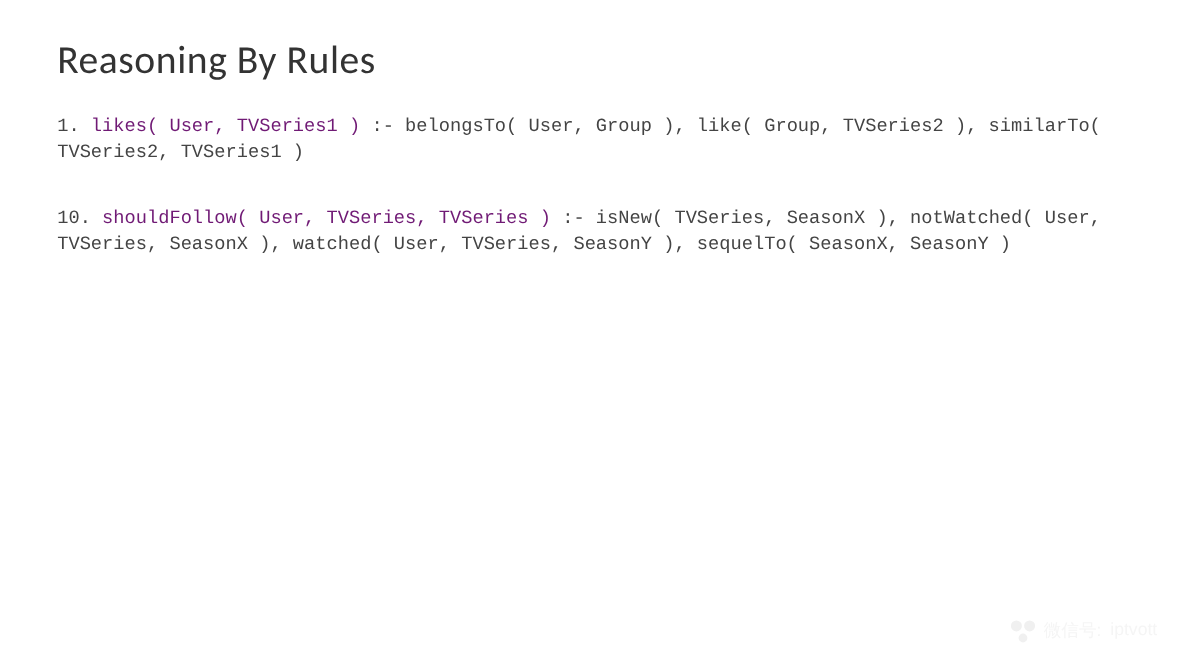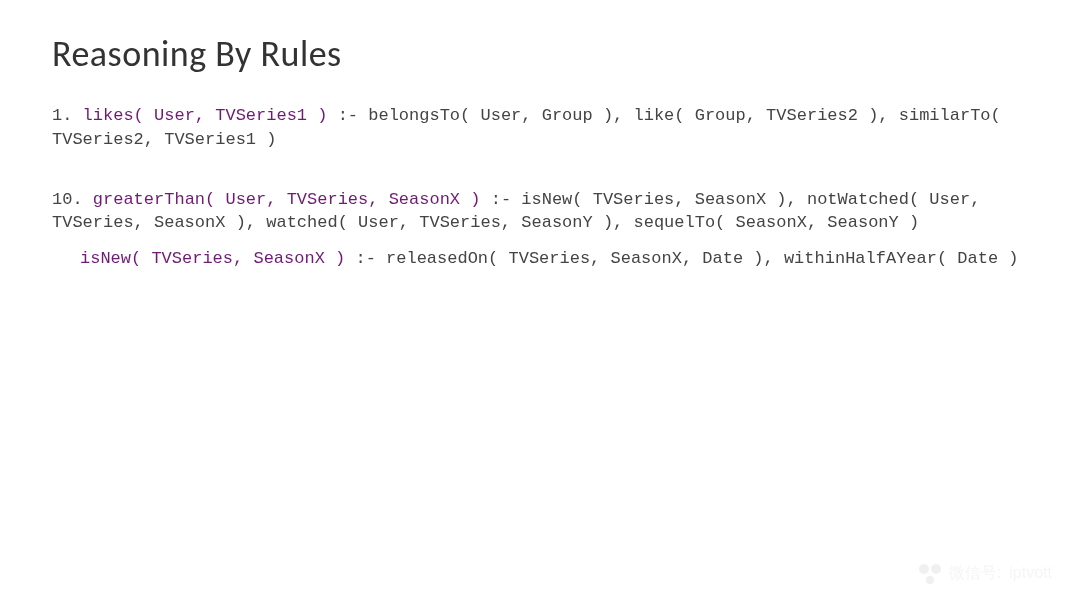--- a/index.html
+++ b/index.html
@@ -87,22 +87,21 @@
   <div class="rules">
 
     <div class="rule-block">
       <span class="rule-line"><span>1.</span> <span class="hl">likes( User, TVSeries1 )</span><span> :- belongsTo( User, Group ), like( Group, TVSeries2 ), similarTo( TVSeries2, TVSeries1 )</span></span>
     </div>
 
     <div class="rule-block">
     </div>
 
     <div class="rule-block">
-      <span class="rule-line"><span>10.</span> <span class="hl">greaterThan( User, TVSeries, SeasonX )</span><span> :- isNew( TVSeries, SeasonX ), notWatched( User, TVSeries, SeasonX ), watched( User, TVSeries, SeasonY ), sequelTo( SeasonX, SeasonY )</span></span>
-      <span class="rule-line sub-rule"><span class="hl">isNew( TVSeries, SeasonX )</span><span> :- releasedOn( TVSeries, SeasonX, Date ), withinHalfAYear( Date )</span></span>
+      <span class="rule-line"><span>10.</span> <span class="hl">shouldFollow( User, TVSeries, TVSeries )</span><span> :- isNew( TVSeries, SeasonX ), notWatched( User, TVSeries, SeasonX ), watched( User, TVSeries, SeasonY ), sequelTo( SeasonX, SeasonY )</span></span>
     </div>
 
   </div>
 </div>
 
 <div class="footer">
   <div class="footer-icon">
       <span class="dot"></span>
     </div>
   <span>微信号:</span>

